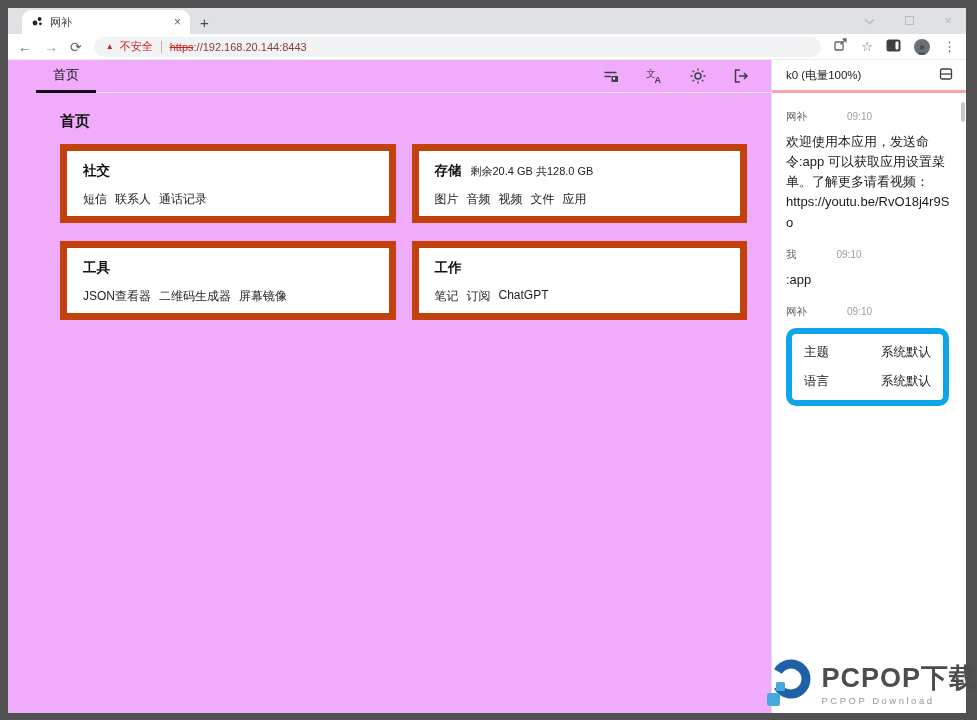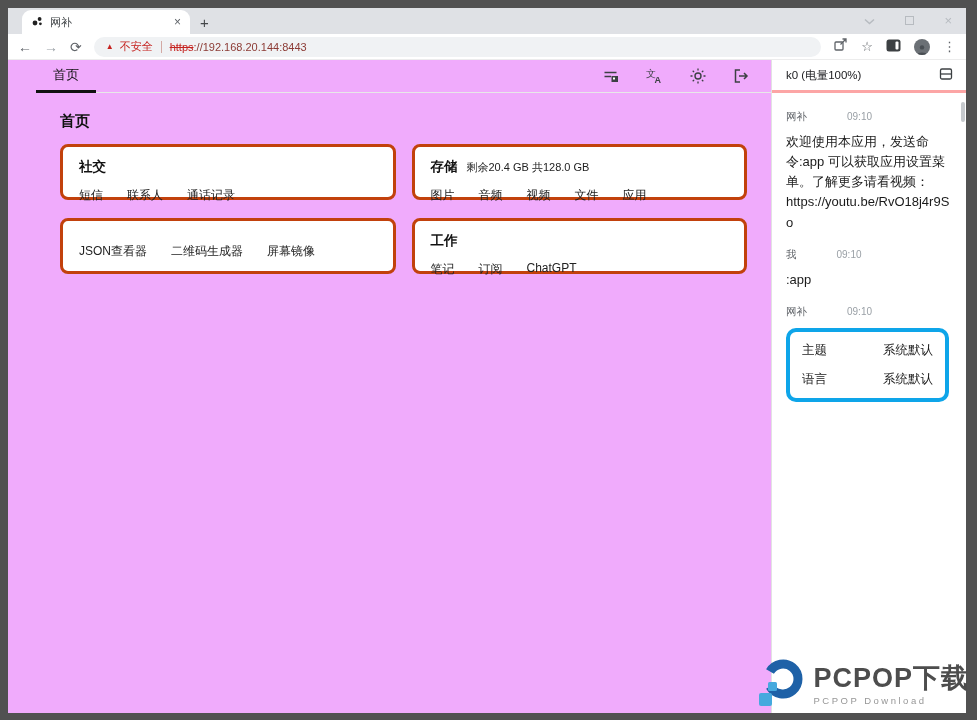--- a/index.html
+++ b/index.html
@@ -42,41 +42,41 @@
   .appheader { height:33px; border-bottom:1px solid #e8e8e8; display:flex; align-items:center;
                justify-content:space-between; flex:none; }
   .navtab { height:33px; display:flex; align-items:center; padding:0 17px; font-size:13px; color:#111;
             border-bottom:3px solid #111; }
   .hicons { display:flex; gap:27px; margin-right:22px; align-items:center; }
   .hicon { display:flex; align-items:center; }
 
   .content { flex:1; position:relative; }
   .page-title { font-size:15px; font-weight:700; color:#111; margin:19px 0 0 24px; }
   .cards { display:grid; grid-template-columns:1fr 1fr; gap:18px 16px; margin:13px 24px 0; }
-  .card { border:3px solid #c2410c; border-radius:8px; height:56px; padding:11px 16px 0; background:#fff; }
+  .card { border:7px solid #c2410c; border-radius:0; height:79px; padding:11px 16px 0; background:#fff; }
   .card-title { font-size:13.5px; font-weight:700; color:#111; display:flex; align-items:baseline; gap:9px; }
   .card-sub { font-size:11px; font-weight:400; color:#222; }
   .card-sub:empty { display:none; }
-  .card-items { display:flex; gap:24px; margin-top:11px; font-size:12px; color:#222; }
+  .card-items { display:flex; gap:8px; margin-top:11px; font-size:12px; color:#222; }
   .card-item { white-space:nowrap; }
 
   
   .panel { width:194px; flex:none; display:flex; flex-direction:column; position:relative; background:#fff; }
   .panelheader { height:33px; border-bottom:3px solid #fca5a5; display:flex; align-items:center;
                  justify-content:space-between; padding:0 13px 0 14px; font-size:11.5px; color:#202124; flex:none; }
   .panelbody { flex:1; padding:2px 14px 0; overflow:hidden; }
   .meta { font-size:10.5px; color:#5f6368; margin-top:15px; display:flex; gap:5px; align-items:baseline; }
   .meta .time { color:#9aa0a6; font-size:10px;padding-left:35px; }
   .msgtext { font-size:13px; color:#1b1b1b; line-height:1.55; margin-top:8px; overflow-wrap:anywhere; }
-  .settings-card { border:4px solid #0ea5e9; border-radius:10px; margin-top:9px; width:163px; padding:4px 0; }
+  .settings-card { border:6px solid #0ea5e9; border-radius:10px; margin-top:9px; width:163px; padding:4px 0; }
   .srow { display:flex; justify-content:space-between; padding:6px 12px; font-size:12.5px; color:#1b1b1b; }
   .scrollthumb { position:absolute; right:1px; top:42px; width:4px; height:20px; background:#c6c9cd; border-radius:2px; }
 
   
-  .watermark { position:absolute; right:8px; bottom:6px; display:flex; align-items:center; gap:3px; }
+  .watermark { position:absolute; right:0; bottom:6px; display:flex; align-items:center; gap:3px; }
   .wm-text-block { display:flex; flex-direction:column; }
   .wm-title { font-size:27px; font-weight:800; color:#4d4d4d; letter-spacing:1px; line-height:1; white-space:nowrap; }
   .wm-sub { font-size:9.5px; color:#979797; letter-spacing:2.5px; margin-top:3px; }
 </style>
 </head>
 <body>
 
 <div class="frame">
   <div class="window">
 
@@ -197,20 +197,24 @@
               <div class="card-items">
                 <span class="card-item">图片</span>
                 <span class="card-item">音频</span>
                 <span class="card-item">视频</span>
                 <span class="card-item">文件</span>
                 <span class="card-item">应用</span>
               </div>
             </div>
 
             <div class="card">
+              <div class="card-title">
+                <span>工具</span>
+
+              </div>
               <div class="card-items">
                 <span class="card-item">JSON查看器</span>
                 <span class="card-item">二维码生成器</span>
                 <span class="card-item">屏幕镜像</span>
               </div>
             </div>
 
             <div class="card">
               <div class="card-title">
                 <span>工作</span>

